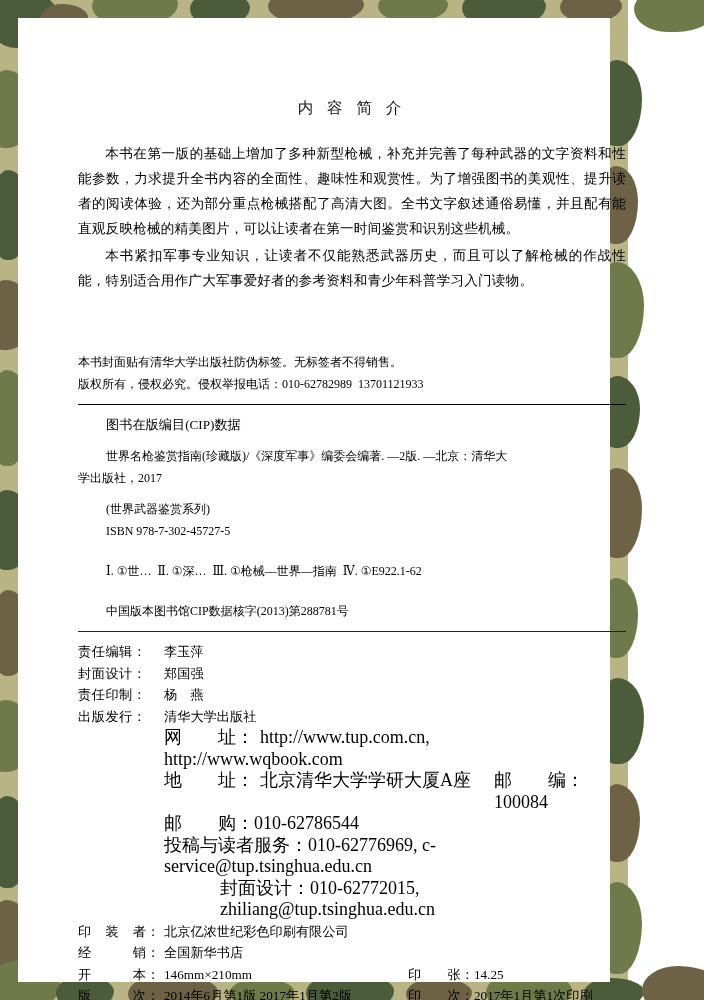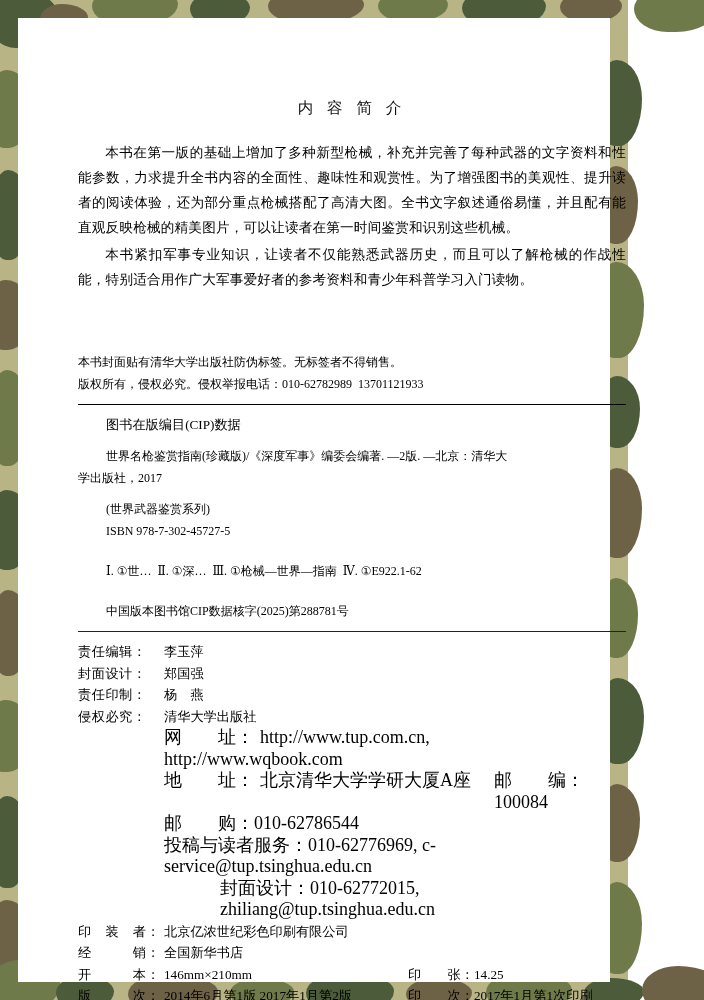--- a/index.html
+++ b/index.html
@@ -68,21 +68,20 @@
   }
 
   .para {
     font-size: 13.6px;
     line-height: 25px;
     color: #000;
     text-align: justify;
     text-indent: 2em;
     margin: 0 0 2px 0;
     letter-spacing: 0.2px;
-    font-family: Liberation Mono, monospace;
   }
 
   .gap-lg { height: 56px; }
   .gap-md { height: 18px; }
   .gap-sm { height: 9px; }
 
   .rule {
     border: none;
     border-top: 1px solid #000;
     margin: 0;
@@ -217,41 +216,41 @@
 
     <div class="line line-ind1">(世界武器鉴赏系列)</div>
     <div class="line line-ind1 latin">ISBN 978-7-302-45727-5</div>
 
     <div class="gap-md"></div>
 
     <div class="line line-ind1">Ⅰ. ①世…  Ⅱ. ①深…  Ⅲ. ①枪械—世界—指南  Ⅳ. ①E922.1-62</div>
 
     <div class="gap-md"></div>
 
-    <div class="line line-ind1">中国版本图书馆CIP数据核字(2025)第288781号</div>
+    <div class="line line-ind1">中国版本图书馆CIP数据核字(2013)第288781号</div>
 
     <div class="gap-sm"></div>
     <hr class="rule-thin">
     <div class="gap-sm"></div>
 
     <div class="row">
       <div class="lbl">责任编辑：</div>
       <div class="val">李玉萍</div>
     </div>
     <div class="row">
       <div class="lbl">封面设计：</div>
       <div class="val">郑国强</div>
     </div>
     <div class="row">
       <div class="lbl">责任印制：</div>
       <div class="val">杨　燕</div>
     </div>
 
     <div class="row">
-      <div class="lbl">侵权必究：</div>
+      <div class="lbl">出版发行：</div>
       <div class="val">清华大学出版社</div>
     </div>
 
     <div class="indent-block">
       <div class="row2">
         <div class="col-a">
           <span class="sub-lbl">网　　址：</span><span class="latin">http://www.tup.com.cn, http://www.wqbook.com</span>
         </div>
       </div>
       <div class="row2">

